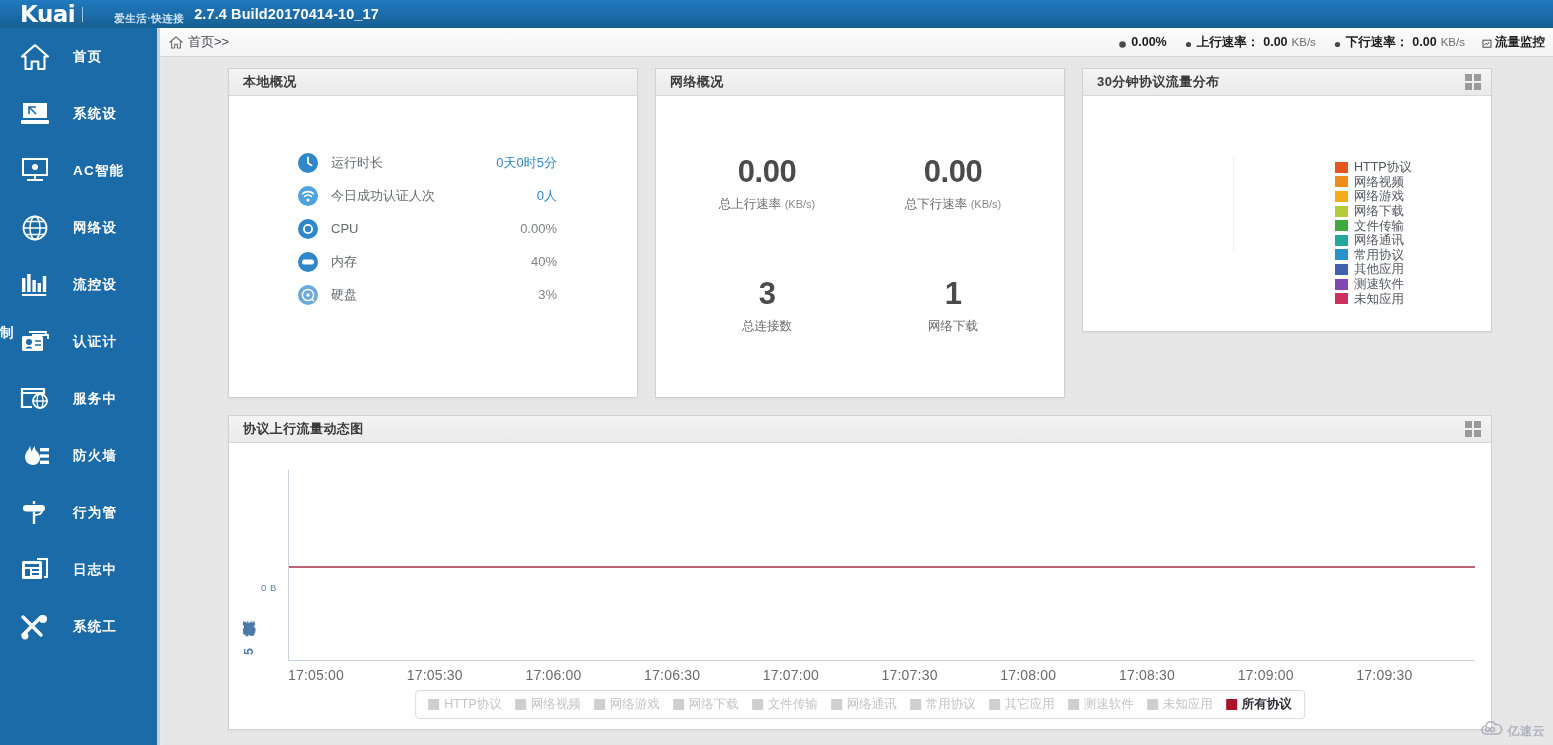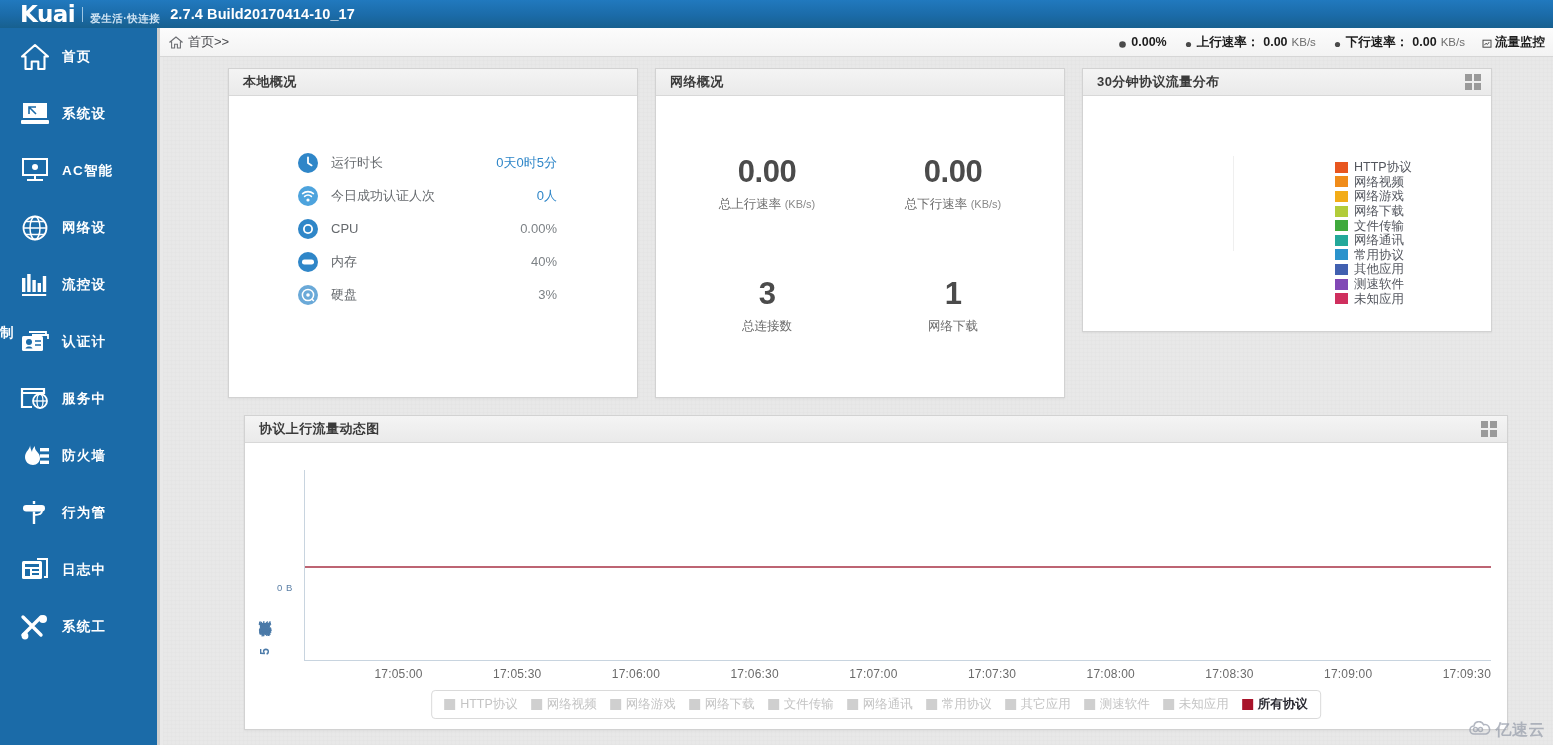--- a/index.html
+++ b/index.html
@@ -20,21 +20,21 @@
   .logo-wrap { display: flex; align-items: baseline; padding-left: 20px; }
   .logo-kuai {
     color: #ffffff; font-size: 23px; font-weight: bold; letter-spacing: -0.5px;
     font-family: "DejaVu Sans", sans-serif; line-height: 26px;
   }
   .logo-divider {
     width: 1px; height: 15px; background: #9dc6e4; margin: 0 7px 0 7px;
     align-self: center;
   }
   .logo-sub {
-    color: #cfe3f3; font-size: 10.5px; font-weight: bold; letter-spacing: 0.5px;
+    color: #cfe3f3; font-size: 10.5px; font-weight: bold; letter-spacing: 0.5px; margin-left: 24px;
   }
   .build-ver {
     color: #ffffff; font-size: 14.5px; font-weight: bold;
     margin-left: 10px; letter-spacing: 0.1px;
   }
 
   
   .cruststrip {
     position: absolute; left: 0; top: 28px; width: 1553px; height: 29px;
     background: #1b6ba8;
@@ -56,21 +56,21 @@
   .dot-ico { display:inline-block; width: 9px; height: 9px; }
 
   
   .sidebar {
     position: absolute; left: 0; top: 28px; width: 160px; height: 717px;
     background: #1b6ba8;
     border-right: 3px solid #cfcfcf;
   }
   .side-item {
     position: relative; height: 57px; display: flex; align-items: center;
-    padding-left: 18px; gap: 10px; cursor: pointer;
+    padding-left: 18px; gap: 21px; cursor: pointer;
   }
   .side-ico { width: 34px; height: 34px; flex: 0 0 34px; display: flex; align-items: center; justify-content: center; }
   .side-label {
     color: #ffffff; font-size: 13.5px; font-weight: bold; letter-spacing: 1.2px;
     white-space: nowrap;
   }
   .ghost-char {
     position: absolute; left: 0px; top: 296px; color: #ffffff;
     font-size: 13.5px; font-weight: bold; letter-spacing: 1px;
     width: 18px; overflow: hidden;
@@ -99,21 +99,21 @@
   }
   .panel-title { font-size: 13px; font-weight: bold; color: #3a3a3a; letter-spacing: 0.4px; }
   .grid-ico { display: grid; grid-template-columns: 7px 7px; grid-template-rows: 7px 7px; gap: 2px; }
   .grid-ico i { background: #9a9a9a; display: block; }
   .panel-body { position: relative; width: 100%; height: calc(100% - 27px); }
 
   
   #panel-local   { left: 65px;   top: 11px;  width: 410px; height: 330px; }
   #panel-network { left: 492px;  top: 11px;  width: 410px; height: 330px; }
   #panel-pie     { left: 919px;  top: 11px;  width: 410px; height: 264px; }
-  #panel-flow    { left: 81px;   top: 358px; width: 1264px; height: 315px; }
+  #panel-flow    { left: 65px;   top: 358px; width: 1264px; height: 315px; }
 
   
   .local-rows { padding: 50px 0 0 0; }
   .lrow {
     display: flex; align-items: center; height: 33px;
     padding-left: 68px; padding-right: 80px;
   }
   .lrow .licon { width: 22px; height: 22px; flex: 0 0 22px; margin-right: 12px; }
   .lrow .lname { font-size: 13px; color: #666a6e; flex: 1; white-space: nowrap; }
   .lrow .lval  { font-size: 13px; color: #7d8286; text-align: right; white-space: nowrap; }
@@ -153,37 +153,37 @@
     height: 2px; background: #b1495a; opacity: 0.85;
   }
   .ytick {
     position: absolute; left: 32px; top: 50.4%; transform: translateY(-50%);
     font-size: 9.5px; color: #5a7fa6; letter-spacing: 0.5px;
   }
   .xticks {
     position: absolute; left: 59px; right: 16px; bottom: 46px; height: 16px;
     display: flex;
   }
-  .xt { flex: 1; text-align: right; font-size: 12px; color: #6a6a6a; letter-spacing: 0.2px; }
+  .xt { flex: 1; text-align: left; font-size: 14px; color: #6a6a6a; letter-spacing: 0.2px; }
   .chart-legend {
     position: absolute; left: 50%; transform: translateX(-50%); bottom: 10px;
     border: 1px solid #dadada; border-radius: 4px; background: #ffffff;
     padding: 5px 12px; display: flex; align-items: center; gap: 13px; white-space: nowrap;
   }
   .cl-item { display: flex; align-items: center; gap: 5px; }
   .cl-sw { width: 11px; height: 11px; background: #cfcfcf; flex: 0 0 11px; }
   .cl-txt { font-size: 12.5px; color: #c4c4c4; }
   .cl-item.active .cl-txt { color: #2b2b33; font-weight: bold; }
 
   
   .watermark {
     position: absolute; right: 8px; bottom: 4px;
     display: flex; align-items: center; gap: 4px; opacity: 0.75;
   }
-  .wm-txt { font-size: 16px; font-weight: bold; color: #9aa0ad; letter-spacing: 0.5px; text-align: right; }
+  .wm-txt { font-size: 12px; font-weight: bold; color: #9aa0ad; letter-spacing: 0.5px; text-align: right; }
 </style>
 </head>
 <body>
 
 <div class="app">
 
   <div class="topbar">
     <div class="logo-wrap">
       <span class="logo-kuai">Kuai</span>
       <span class="logo-divider"></span>

